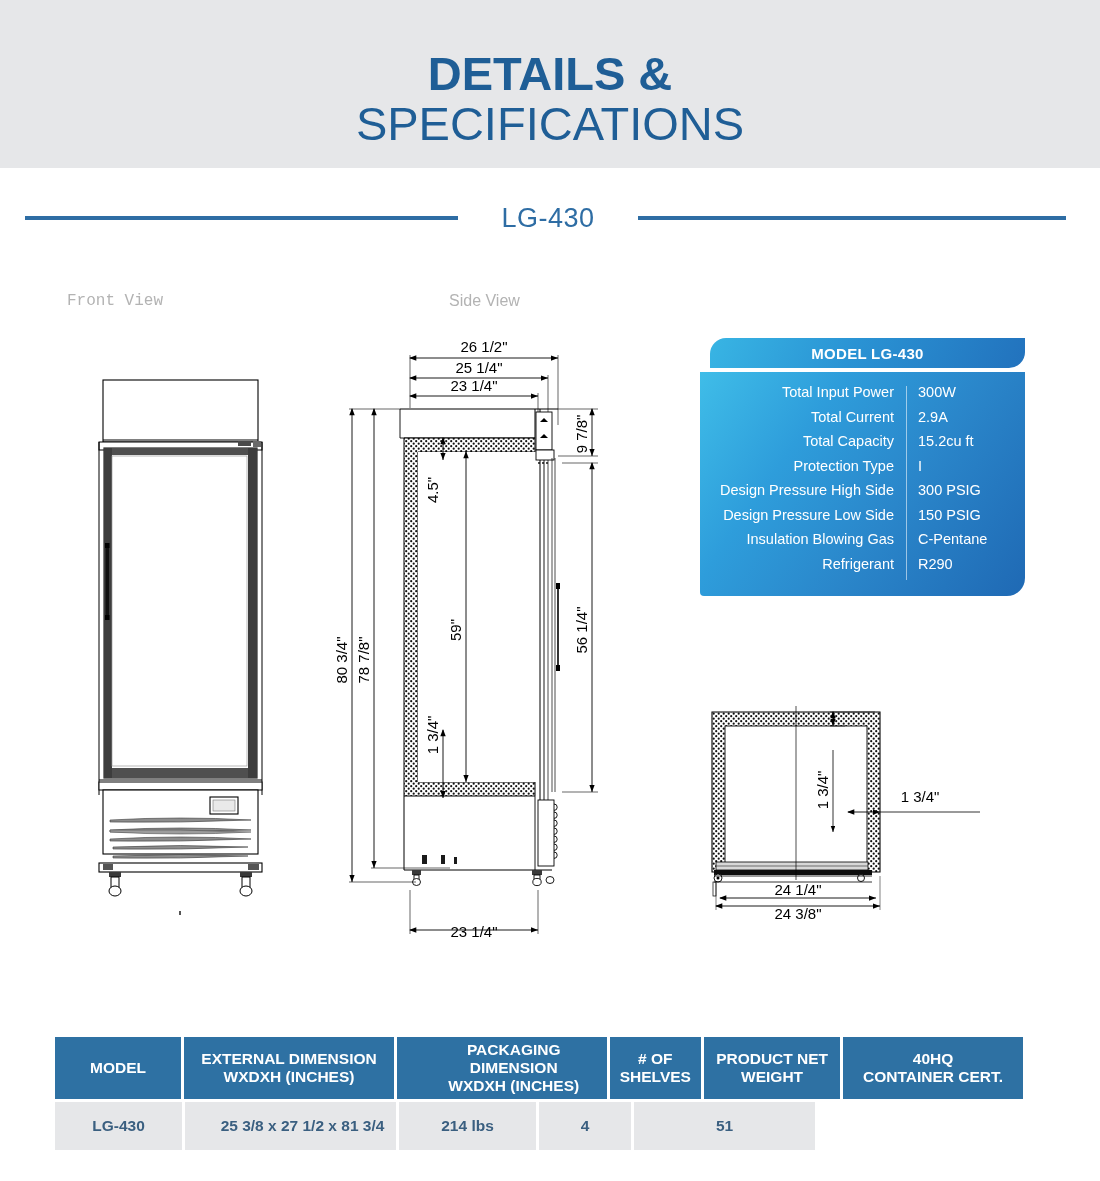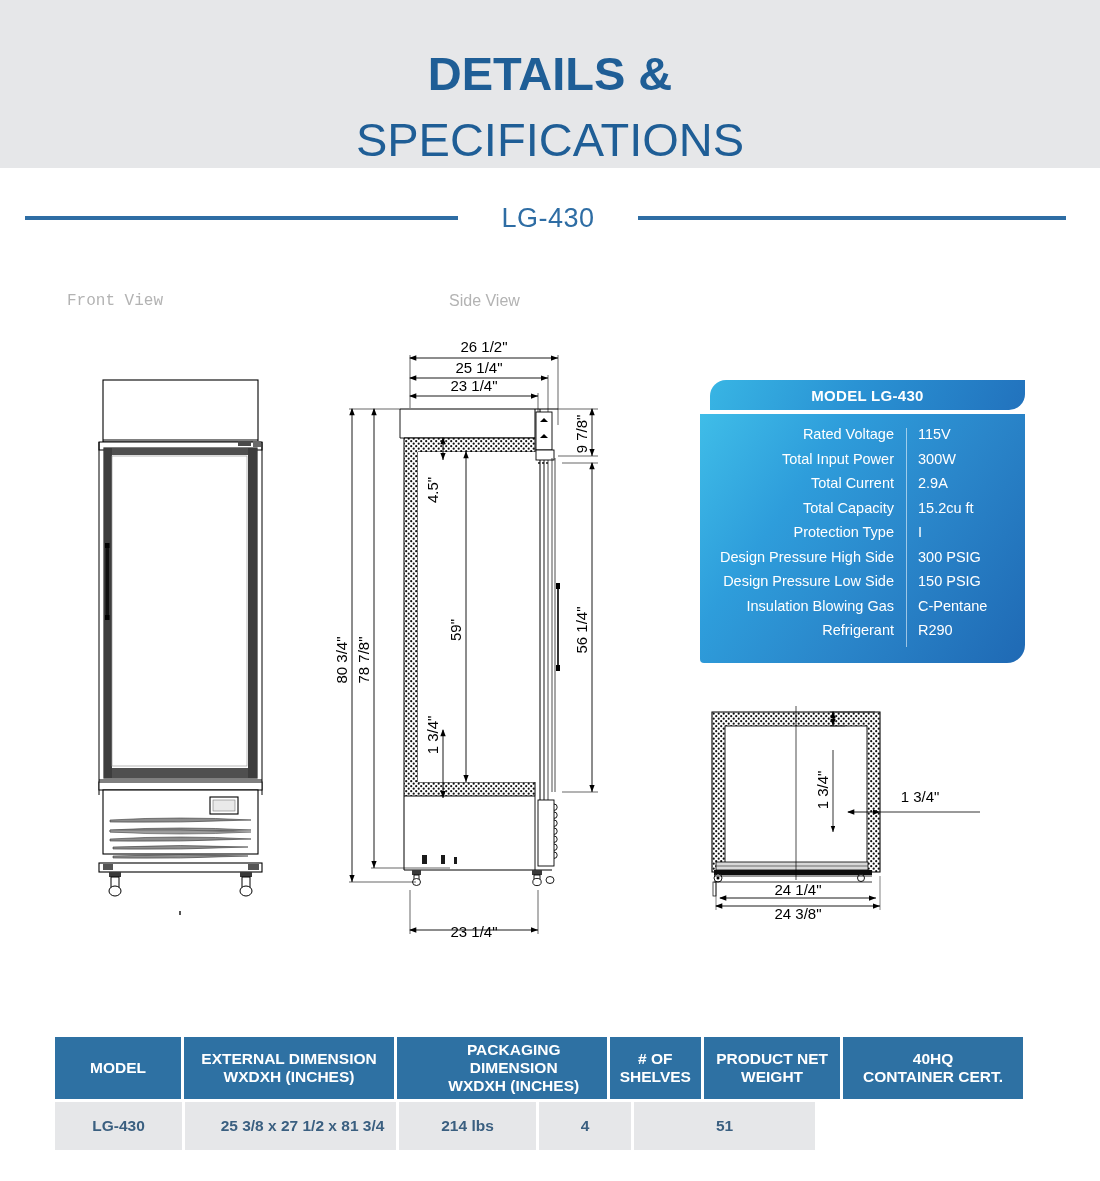--- a/index.html
+++ b/index.html
@@ -34,21 +34,21 @@
     font-size: 47px;
     font-weight: bold;
     letter-spacing: 0px;
     margin-top: 20px;
   }
   .header-title .line2 {
     display: block;
     font-size: 47px;
     font-weight: normal;
     letter-spacing: 0px;
-    margin-top: 18px;
+    margin-top: 2px;
   }
 
   
   .model-divider {
     position: absolute;
     top: 196px;
     left: 0;
     width: 1100px;
     height: 44px;
     display: flex;
@@ -86,21 +86,20 @@
   #front-view { left: 70px;  top: 370px; }
   #side-view  { left: 330px; top: 330px; }
   #top-view   { left: 680px; top: 690px; }
 
   
   .spec-panel {
     position: absolute;
     left: 700px;
     top: 338px;
     width: 325px;
-    margin-top: 42px;
   }
   .spec-header {
     height: 30px;
     background: linear-gradient(115deg, #38b5e4 0%, #2a93d4 45%, #2272bd 100%);
     border-top-left-radius: 16px;
     border-bottom-right-radius: 16px;
     color: #ffffff;
     font-size: 15px;
     font-weight: bold;
     display: flex;
@@ -456,24 +455,20 @@
   </g>
 </svg>
 </div>
 
 <div class="spec-panel">
   <div class="spec-header">MODEL LG-430</div>
   <div class="spec-body">
     <div class="spec-divider"></div>
 
     <div class="spec-row">
-      <div class="spec-key">Rated  Voltage</div>
-      <div class="spec-val">115V</div>
-    </div>
-    <div class="spec-row">
       <div class="spec-key">Total Input Power</div>
       <div class="spec-val">300W</div>
     </div>
     <div class="spec-row">
       <div class="spec-key">Total Current</div>
       <div class="spec-val">2.9A</div>
     </div>
     <div class="spec-row">
       <div class="spec-key">Total Capacity</div>
       <div class="spec-val">15.2cu ft</div>

